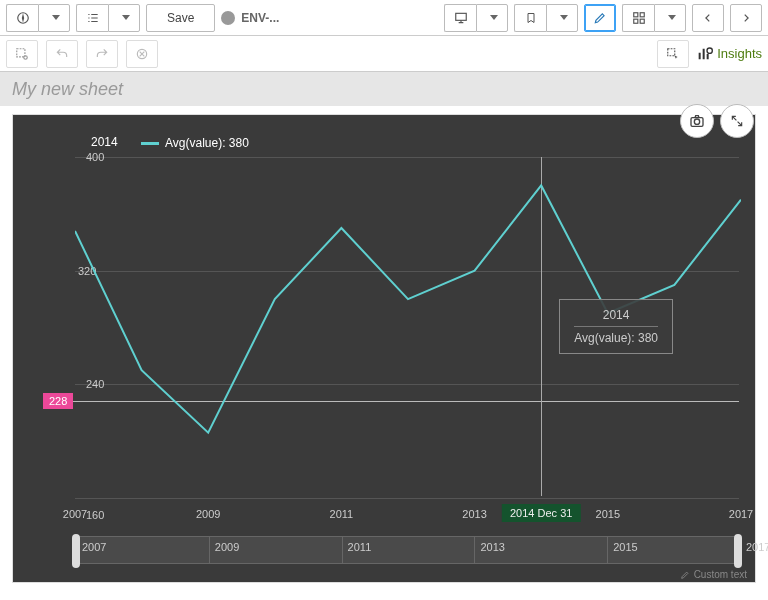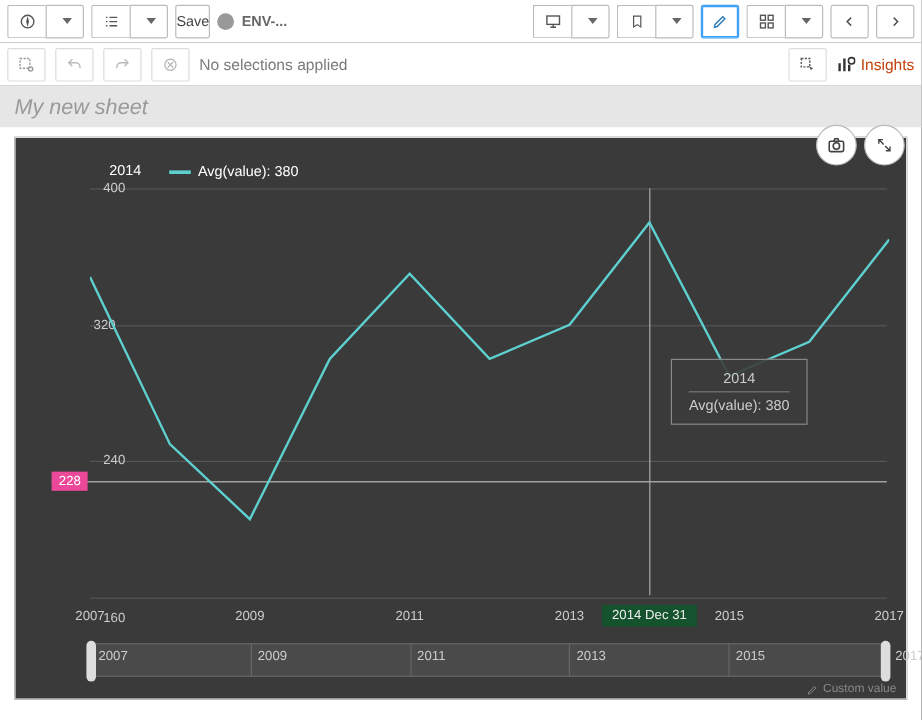--- a/index.html
+++ b/index.html
@@ -1,32 +1,32 @@
 <!DOCTYPE html>
 <html><head>
 <meta charset="utf-8">
 <style>
 * { box-sizing: border-box; margin: 0; padding: 0; font-family: Arial, sans-serif; }
 body { width: 768px; height: 600px; background: #fff; overflow: hidden; }
 
 .toolbar { height: 36px; border-bottom: 1px solid #ccc; display: flex; align-items: center; padding: 0 6px; gap: 6px; background: #fff; }
 .toolbar .spacer { flex: 1; }
-.btn { height: 28px; border: 1px solid #bbb; background: #fff; border-radius: 2px; display: inline-flex; align-items: center; justify-content: center; padding: 0 0; font-size: 12px; color: #444; cursor: pointer; }
+.btn { height: 28px; border: 1px solid #bbb; background: #fff; border-radius: 2px; display: inline-flex; align-items: center; justify-content: center; padding: 0 20px; font-size: 12px; color: #444; cursor: pointer; }
 .btn.icon-only { width: 32px; padding: 0; }
 .btn.active { border-color: #3da2f5; box-shadow: 0 0 0 1px #3da2f5 inset; }
 .btn-group { display: inline-flex; }
 .btn-group .btn:first-child { border-right: none; border-radius: 2px 0 0 2px; }
 .btn-group .btn:last-child { border-radius: 0 2px 2px 0; }
 .caret { width: 0; height: 0; border-left: 4px solid transparent; border-right: 4px solid transparent; border-top: 5px solid #666; margin-left: 3px; }
 .dot { width: 14px; height: 14px; border-radius: 50%; background: #999; display:inline-block; margin-right:4px;}
 
 .selbar { height: 36px; border-bottom: 1px solid #ccc; display: flex; align-items: center; padding: 0 6px; gap: 8px; background: #fff; color: #7a7a7a; font-size: 13px; }
 .selbar .btn { border-color: #ddd; color:#888;}
 .selbar .spacer { flex:1; }
-.insights { font-size: 13px; color:#c2410c; display:flex; align-items:center; gap:4px;}
+.insights { font-size: 13px; color:#4d7c0f; display:flex; align-items:center; gap:4px;}
 
 .sheetbar { height: 34px; background: #e6e6e6; display:flex; align-items:center; padding:0 12px; position:relative;}
 .sheetbar .title { color:#9a9a9a; font-size:18px; font-style: italic; }
 .float-btn { position:absolute; top:6px; width:34px; height:34px; border:1px solid #bbb; border-radius:50%; background:#fff; display:flex; align-items:center; justify-content:center; cursor:pointer; z-index:5; }
 .snap { right: 54px; top: 104px; }
 .expand { right: 14px; top: 104px; }
 
 .chart-wrap { padding: 8px 12px 12px 12px; }
 .chart { width: 744px; height: 469px; background: #3a3a3a; position: relative; border:1px solid #ddd; }
 
@@ -149,21 +149,20 @@
     <svg width="14" height="14" viewBox="0 0 24 24">
         <path d="M15 14l5-5-5-5M20 9H10a6 6 0 00-6 6v2" fill="none" stroke="#bbb" stroke-width="2"></path>
       </svg>
   </div>
   <div class="btn icon-only">
     <svg width="14" height="14" viewBox="0 0 24 24">
         <circle cx="12" cy="12" r="8" fill="none" stroke="#bbb" stroke-width="2"></circle>
         <path d="M8 8l8 8M16 8l-8 8" stroke="#bbb" stroke-width="2"></path>
       </svg>
   </div>
-  <span>No selections applied</span>
   <div class="spacer"></div>
   <div class="btn icon-only">
     <svg width="14" height="14" viewBox="0 0 24 24">
         <rect x="3" y="3" width="12" height="12" fill="none" stroke="#555" stroke-width="2" stroke-dasharray="3 2"></rect>
         <path d="M14 14l6 3-2 1-1 2-3-6z" fill="#555"></path>
       </svg>
   </div>
   <div class="insights">
     <svg width="16" height="16" viewBox="0 0 24 24">
         <path d="M4 20V10M10 20V4M16 20v-8" stroke="#333" stroke-width="3"></path>
@@ -256,16 +255,16 @@
           <div style="position: absolute; left: 664px; top: 0px; bottom: 0px; width: 1px; background: rgb(102, 102, 102);"></div>
         </div>
       <div class="mini-handle" style="left:-4px;"></div>
       <div class="mini-handle" style="right:-4px;"></div>
     </div>
 
     <div class="custom-txt">
       <svg width="10" height="10" viewBox="0 0 24 24">
           <path d="M4 20l4-1 11-11-3-3L5 16l-1 4z" fill="none" stroke="#888" stroke-width="2"></path>
         </svg>
-      <span>Custom value</span>
+      <span>Custom text</span>
     </div>
   </div>
 </div>
 
 </body></html>

